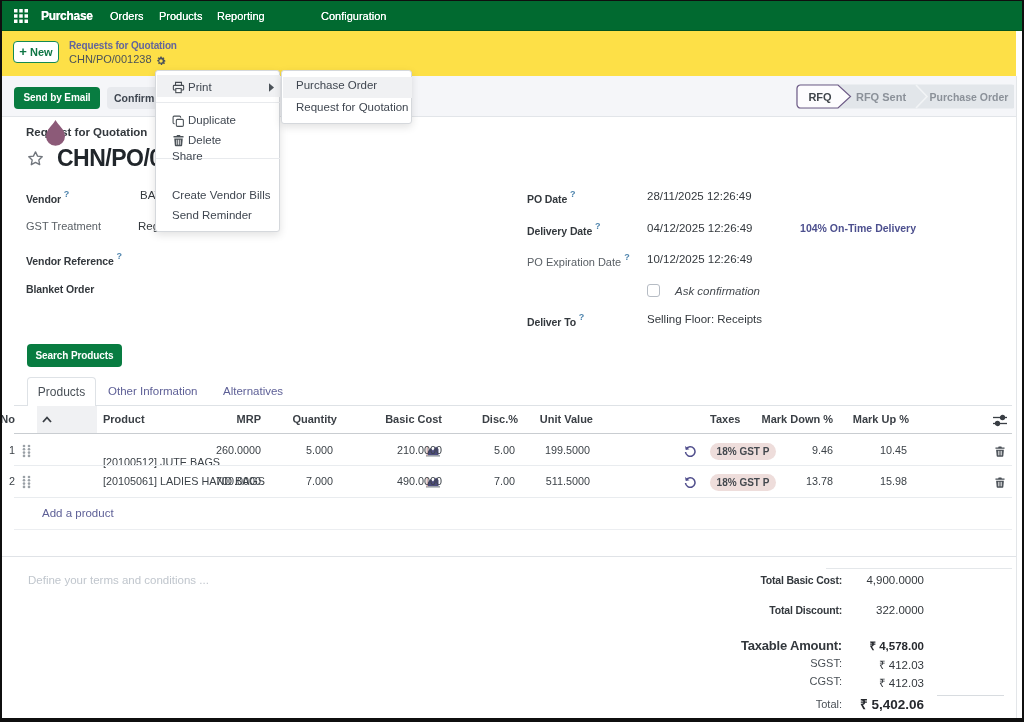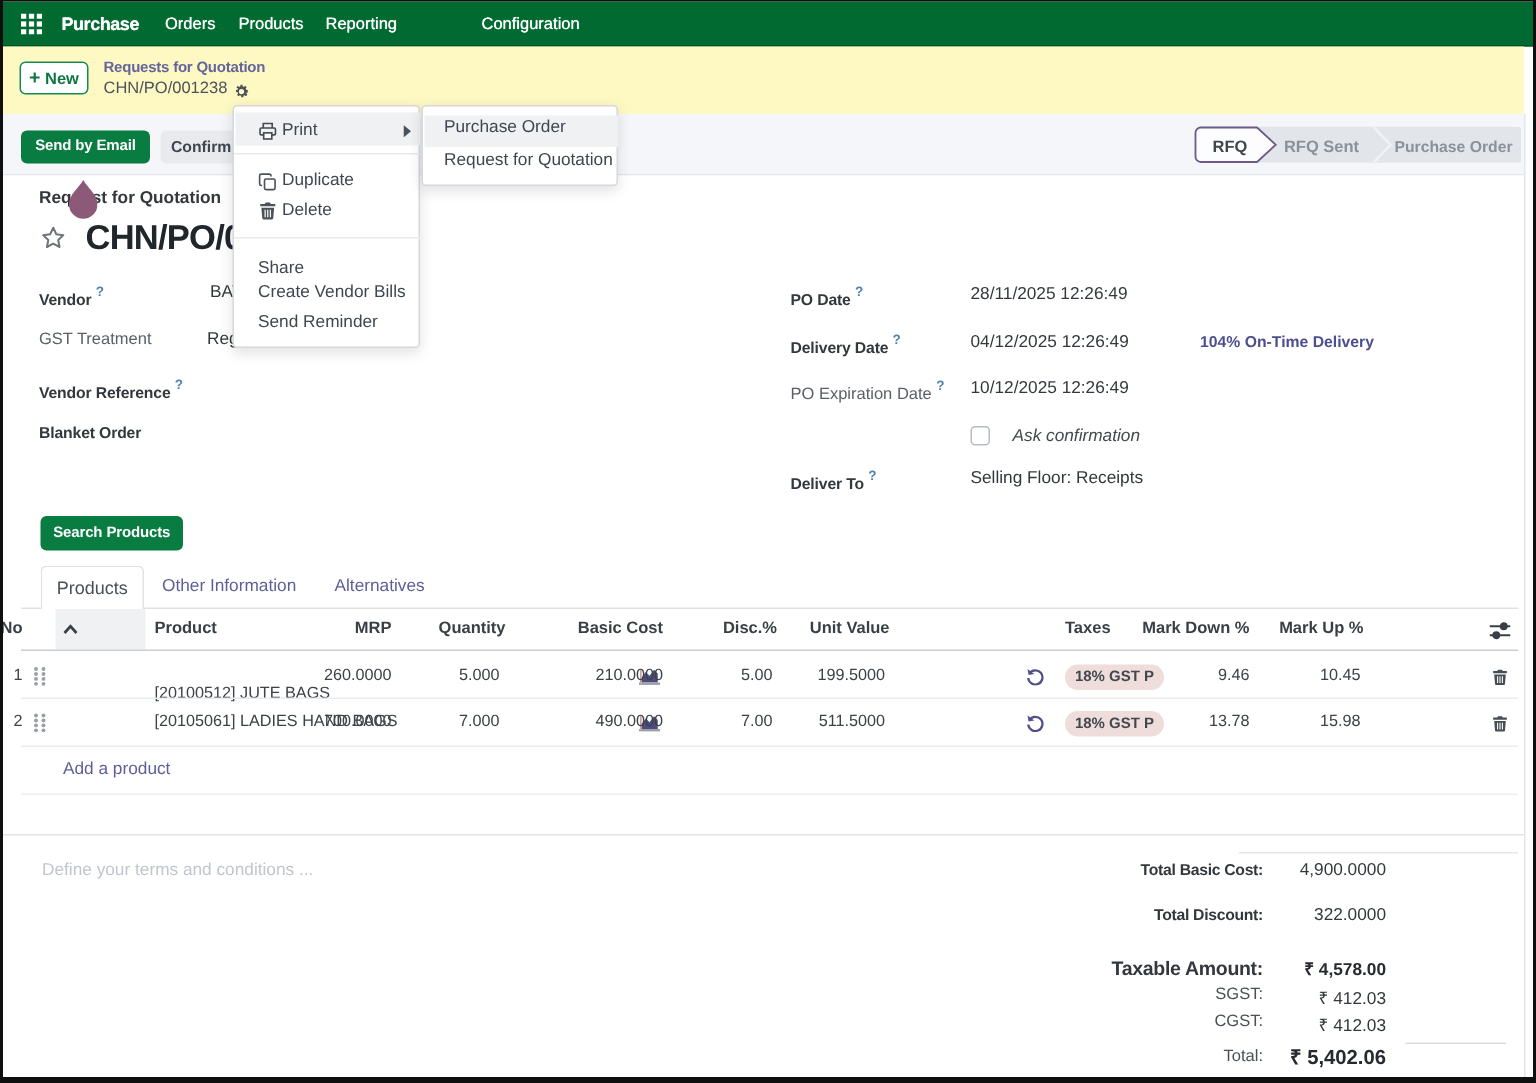--- a/index.html
+++ b/index.html
@@ -6,21 +6,21 @@
   html,body { width:1024px; height:722px; overflow:hidden; }
   body { font-family:"Liberation Sans", sans-serif; background:#fff; }
   #page { position:absolute; left:0; top:0; width:944px; height:722px; background:#fff; }
   .abs { position:absolute; white-space:nowrap; }
   
   #frame { position:absolute; left:0; top:0; width:1024px; height:722px; border-left:2px solid #0f0f0f; border-right:2px solid #0f0f0f; border-top:1px solid #0f0f0f; border-bottom:4px solid #0f0f0f; z-index:90; pointer-events:none; }
   
   #nav { position:absolute; left:2px; top:1px; width:1020px; height:30px; background:#016a30; border-bottom:1px solid #02551f; }
   .navitem { position:absolute; color:#fff; font-size:11px; line-height:30px; top:0; text-shadow:0 0 0.5px #fff; }
   
-  #crumbzone { position:absolute; left:2px; top:31px; width:1014px; height:45px; background:#fef9c3; }
+  #crumbzone { position:absolute; left:2px; top:31px; width:1014px; height:45px; background:#fde047; }
   #btnnew { position:absolute; left:11px; top:10px; width:46px; height:22px; border:1px solid #158a52; border-radius:4px; background:#fff; color:#0e7544; font-weight:bold; font-size:11px; text-align:center; line-height:20px; }
   
   #cpanel { position:absolute; left:2px; top:76px; width:1014px; height:41px; background:#f5f6f9; border-bottom:1px solid #e2e5e9; }
   .btn-green { background:#087c41; color:#fff; font-weight:bold; font-size:10px; letter-spacing:-0.1px; border-radius:4px; text-align:center; }
   .btn-sec { background:#e8eaee; color:#3f4650; font-weight:bold; font-size:10.5px; border-radius:4px; text-align:center; }
   
   #sheet { position:absolute; left:2px; top:117px; width:1014px; height:601px; background:#fff; }
   .lbl { font-size:10.5px; font-weight:bold; color:#33383d; letter-spacing:-0.1px; }
   .lblgray { font-size:11px; color:#5a6066; }
   .val { font-size:11.5px; color:#33383d; }
@@ -254,21 +254,21 @@
       <path d="M5 16 H4 A2 2 0 0 1 2 14 V4 A2 2 0 0 1 4 2 H14 A2 2 0 0 1 16 4 V5"></path>
     </svg>
     <span class="mi" style="left:32px; top:43px;">Duplicate</span>
     <svg class="abs" style="left:17px; top:63px;" width="11" height="13" viewBox="0 0 22 24">
       <path d="M8 1 H14 L15 3 H21 V6 H1 V3 H7 Z" fill="#4b5258"></path>
       <path d="M2.5 8 H19.5 L18.3 22 Q18.1 23.5 16.5 23.5 H5.5 Q3.9 23.5 3.7 22 Z" fill="#4b5258"></path>
       <path d="M7.5 10.5 V20.5 M11 10.5 V20.5 M14.5 10.5 V20.5" stroke="#fff" stroke-width="1.6"></path>
     </svg>
     <span class="mi" style="left:32px; top:63px;">Delete</span>
     <div class="abs" style="left:0; top:87px; width:124px; height:1px; background:#e8eaed;"></div>
-    <span class="mi" style="left:16px; top:102px;">Share</span>
+    <span class="mi" style="left:16px; top:79px;">Share</span>
     <span class="mi" style="left:16px; top:118px;">Create Vendor Bills</span>
     <span class="mi" style="left:16px; top:138px;">Send Reminder</span>
   </div>
 
   <div class="menu" style="left:281px; top:70px; width:131px; height:54px;">
     <div class="abs" style="left:1px; top:6px; width:129px; height:21px; background:#f0f1f3;"></div>
     <span class="mi" style="left:14px; top:8px;">Purchase Order</span>
     <span class="mi" style="left:14px; top:30px;">Request for Quotation</span>
   </div>
 

